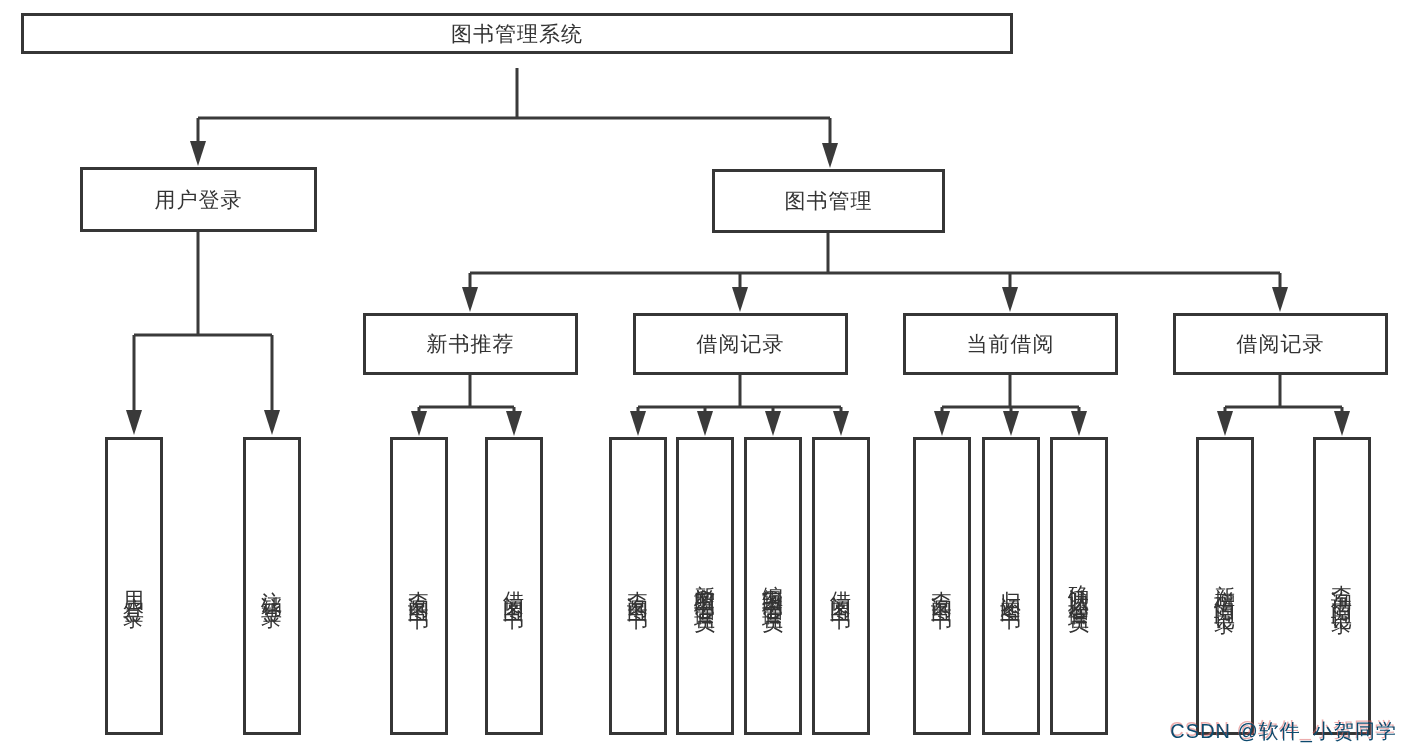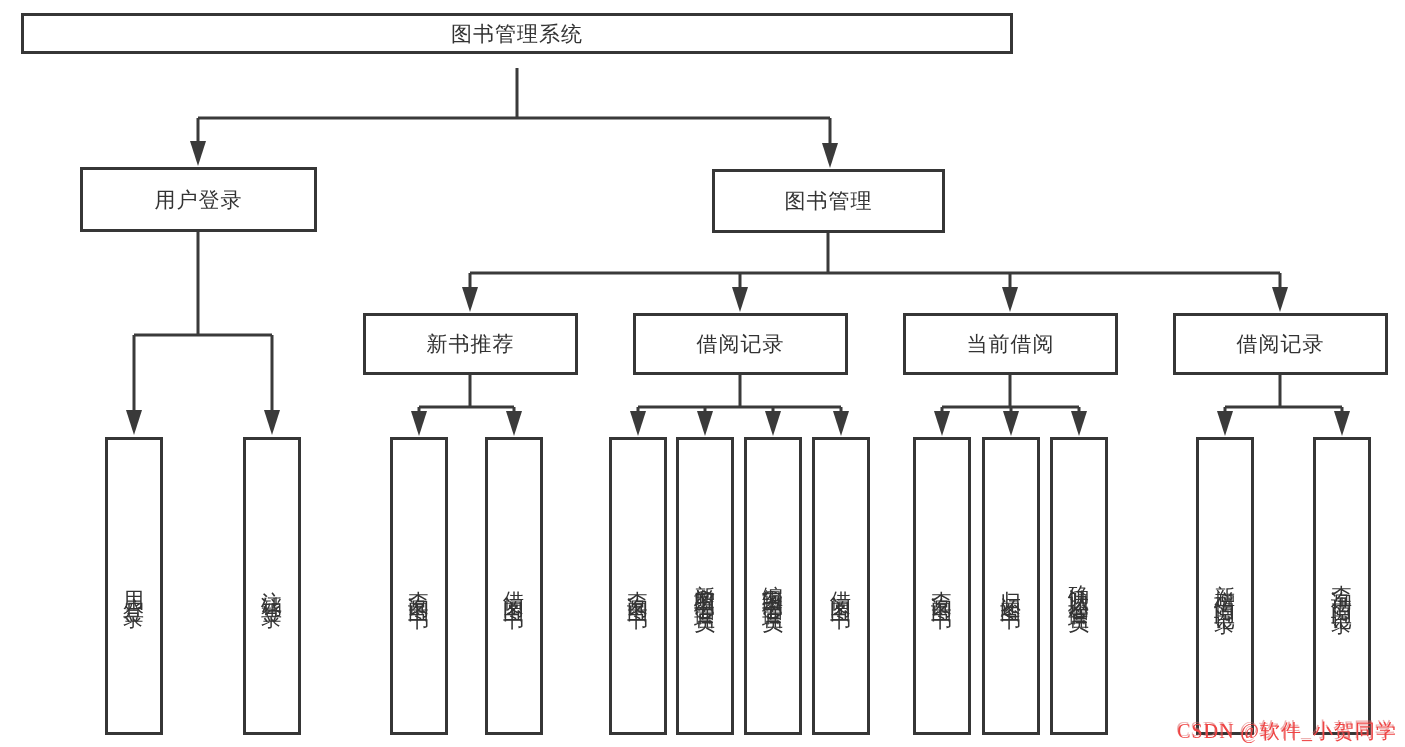--- a/index.html
+++ b/index.html
@@ -30,25 +30,24 @@
     text-orientation:mixed;
     font-size:21px;
     letter-spacing:6px;
     line-height:1;
   }
   .watermark{
     position:absolute;
     right:8px;bottom:2px;
     z-index:3;
     font-size:20px;
-    color:#ef4444;
+    color:#0c4a6e;
     letter-spacing:1px;
     text-shadow:-1px -2px 0 rgba(221,105,105,0.55);
     white-space:nowrap;
-    font-family:Liberation Serif, serif;
   }
 </style>
 </head>
 <body>
 
 <div class="canvas">
 
   <svg class="connectors" width="1405" height="747" viewBox="0 0 1405 747" fill="none" stroke="#3a3a3a" stroke-width="3">
 
     <path d="M517,68 V118 M198,118 H830 M198,118 V144 M830,118 V146"></path>

